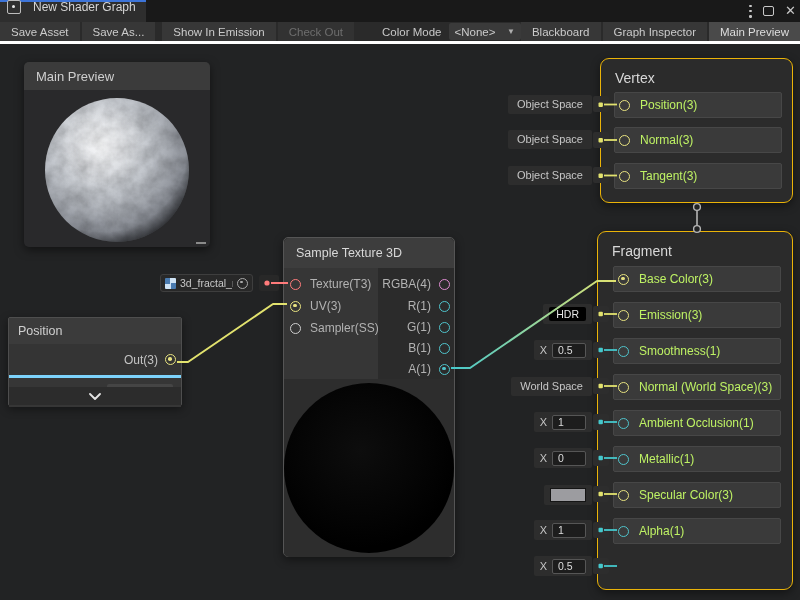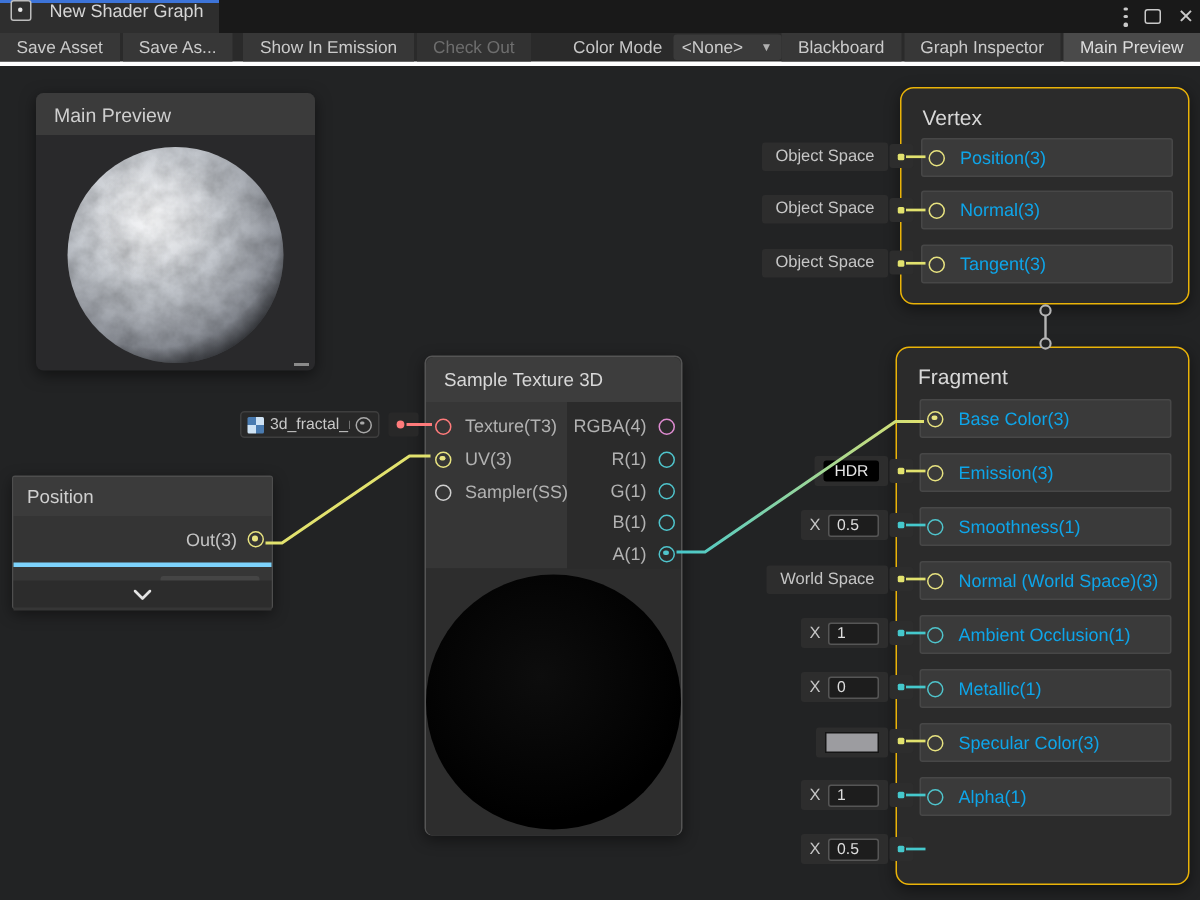--- a/index.html
+++ b/index.html
@@ -25,21 +25,21 @@
   .tb-btn.disabled{color:#6E6E6E;background:#323232;}
   .tb-label{display:flex;align-items:center;font-size:11.5px;color:#C8C8C8;margin-left:26px;margin-right:7px;white-space:nowrap;}
   .tb-dd{display:flex;align-items:center;justify-content:space-between;width:96px;background:#3A3A3A;border-radius:2px;margin:1px 0;padding:0 6px;font-size:11.5px;color:#CBCBCB;}
   .tb-dd .arrow{font-size:8px;color:#AFAFAF;}
   .tb-right{margin-left:auto;display:flex;}
   .tb-btn.active{background:#4A4A4A;color:#DDDDDD;margin-right:0;}
   
   .node{position:absolute;background:#2B2B2B;border:1px solid #eab308;border-radius:9px;box-shadow:0 3px 10px rgba(0,0,0,.45);z-index:3;box-sizing:border-box;}
   .node-title{font-size:14px;color:#D8D8D8;padding:11px 0 0 14px;}
   .block-row{position:absolute;height:26px;background:#3A3A3A;border:1px solid #474747;border-radius:2px;display:flex;align-items:center;padding-left:4px;box-sizing:border-box;}
-  .block-row .lbl{font-size:12px;color:#0ea5e9;margin-left:10px;white-space:nowrap;}
+  .block-row .lbl{font-size:12px;color:#bef264;margin-left:10px;white-space:nowrap;}
   .port{box-sizing:border-box;width:11px;height:11px;border-radius:50%;border:1.6px solid currentColor;position:relative;flex:none;}
   .port.connected::after{content:"";position:absolute;left:2.1px;top:2.1px;width:3.6px;height:3.6px;border-radius:50%;background:currentColor;}
   .p-vec3{color:#E8E380;}.p-vec1{color:#4FC4CC;}.p-vec4{color:#DE8BD0;}.p-tex{color:#FF7B7B;}.p-ss{color:#CFCFCF;}
   
   .space-pill{position:absolute;right:208px;height:19px;line-height:19px;background:#2D2D2D;border-radius:2px;padding:0 9px;font-size:11px;color:#C6C6C6;z-index:4;white-space:nowrap;}
   .dot-box{position:absolute;left:593px;width:16px;height:16px;background:#2D2D2D;border-radius:2px;z-index:4;}
   .xpill{position:absolute;right:208px;height:20px;background:#2D2D2D;border-radius:2px;display:flex;align-items:center;gap:5px;padding:0 6px;z-index:4;}
   .xpill .x{font-size:11px;color:#C6C6C6;}
   .xpill .xval{background:#1D1D1D;border:1px solid #565656;border-radius:2px;min-width:22px;text-align:left;padding:0 5px;height:13px;line-height:13px;font-size:10.5px;color:#DDDDDD;}
   .hdr-tag{background:#000;border-radius:2px;color:#E6E6E6;font-size:10.5px;padding:1px 7px;}

